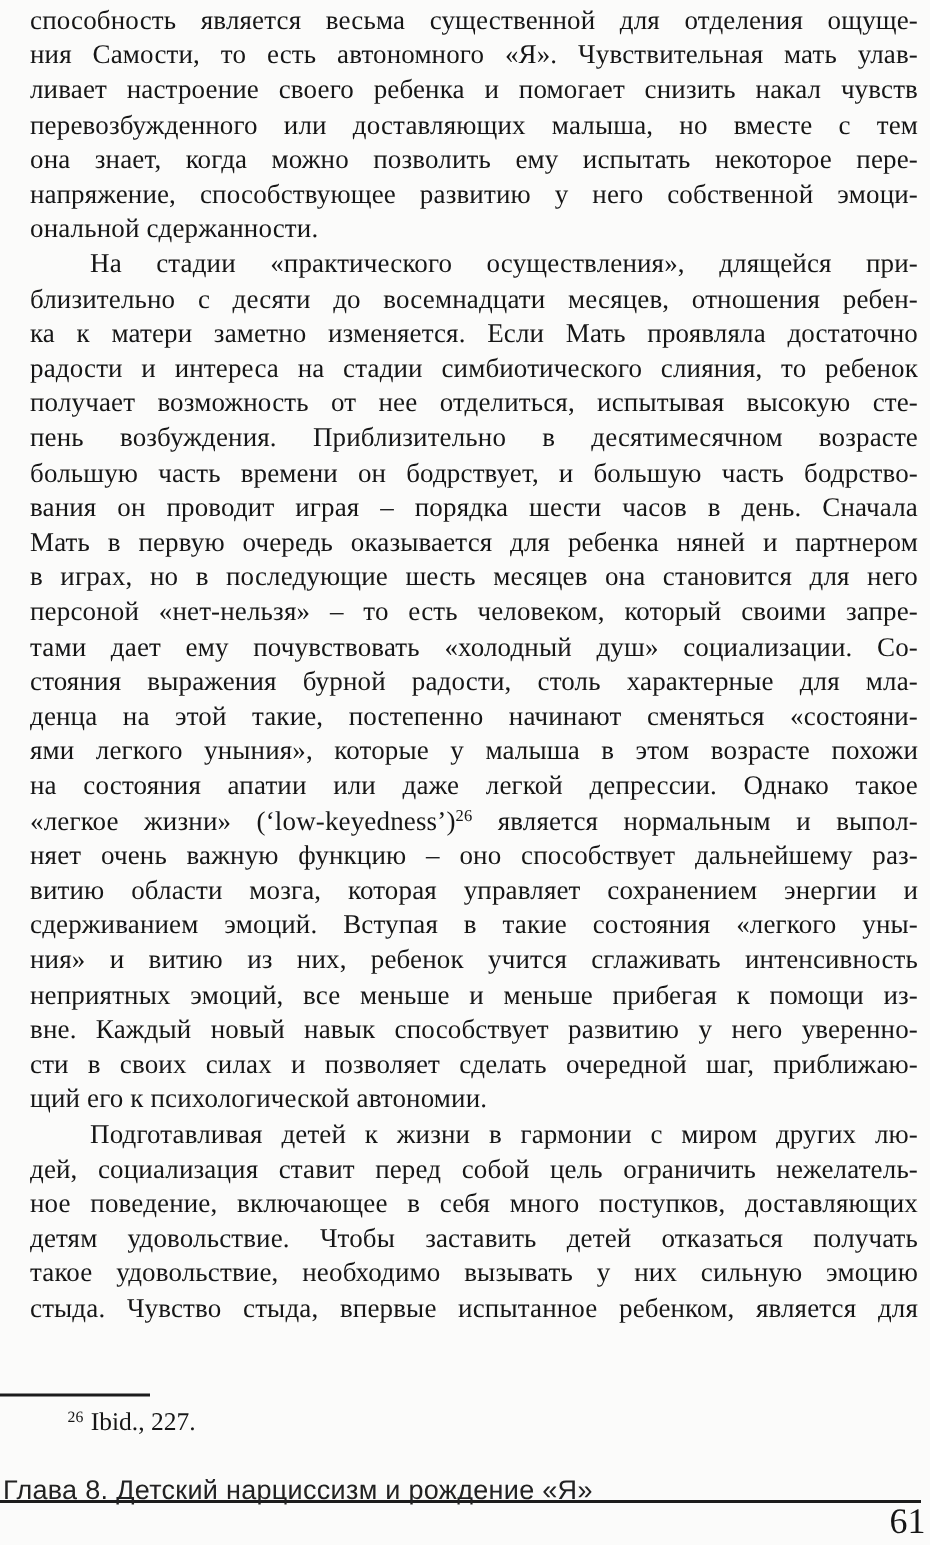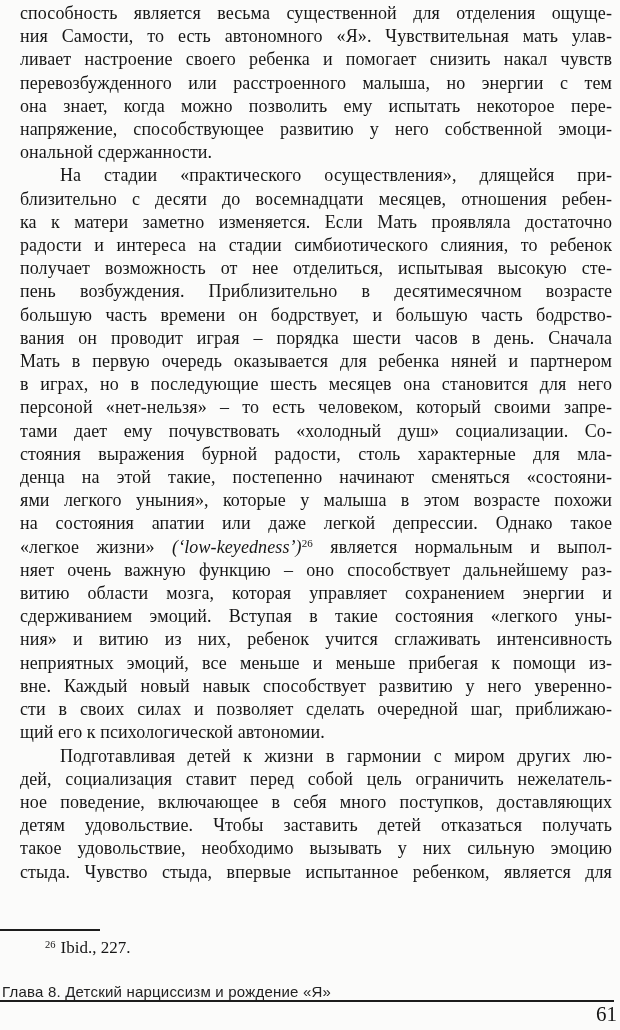--- a/index.html
+++ b/index.html
@@ -22,21 +22,21 @@
     line-height: 23.2px;
     text-align: justify;
     text-align-last: justify;
     text-justify: inter-word;
     white-space: nowrap;
     letter-spacing: 0.1px;
     padding-left: 20px;
   }
   .line.left { text-align-last: left; }
   .line.indent { text-indent: 40px; }
-  .line .it { font-style: italic; }
+  .line .it { }
   .line sup, .fnote sup {
     font-size: 11px;
     line-height: 0;
     vertical-align: 6px;
   }
   .fnote-rule {
     position: absolute;
     left: 0; top: 929px;
     width: 100px; height: 2px;
     background: #1c1c1c;
@@ -54,42 +54,42 @@
   .footer-rule {
     position: absolute;
     left: 0; top: 1000px;
     width: 614px; height: 2px;
     background: #1c1c1c;
   }
   .footer-chapter {
     position: absolute;
     left: 2px; top: 983px;
     font-family: "Liberation Sans", sans-serif;
-    font-size: 15px;
+    font-size: 18px;
     letter-spacing: 0.2px;
     color: #222;
   }
   .footer-page {
     position: absolute;
     right: 3px; top: 1002px;
     font-family: "Liberation Serif", serif;
-    font-size: 21px;
+    font-size: 24px;
     color: #161616;
   }
 </style>
 </head>
 <body>
 
 <div class="page">
 
   <div class="text-block" id="text-block">
       <div class="line"><span>способность является весьма существенной для отделения ощуще-</span></div>
       <div class="line"><span>ния Самости, то есть автономного «Я». Чувствительная мать улав-</span></div>
       <div class="line"><span>ливает настроение своего ребенка и помогает снизить накал чувств</span></div>
-      <div class="line"><span>перевозбужденного или расстроенного малыша, но энергии с тем</span></div>
+      <div class="line"><span>перевозбужденного или доставляющих малыша, но вместе с тем</span></div>
       <div class="line"><span>она знает, когда можно позволить ему испытать некоторое пере-</span></div>
       <div class="line"><span>напряжение, способствующее развитию у него собственной эмоци-</span></div>
       <div class="line left"><span>ональной сдержанности.</span></div>
       <div class="line indent"><span>На стадии «практического осуществления», длящейся при-</span></div>
       <div class="line"><span>близительно с десяти до восемнадцати месяцев, отношения ребен-</span></div>
       <div class="line"><span>ка к матери заметно изменяется. Если Мать проявляла достаточно</span></div>
       <div class="line"><span>радости и интереса на стадии симбиотического слияния, то ребенок</span></div>
       <div class="line"><span>получает возможность от нее отделиться, испытывая высокую сте-</span></div>
       <div class="line"><span>пень возбуждения. Приблизительно в десятимесячном возрасте</span></div>
       <div class="line"><span>большую часть времени он бодрствует, и большую часть бодрство-</span></div>

